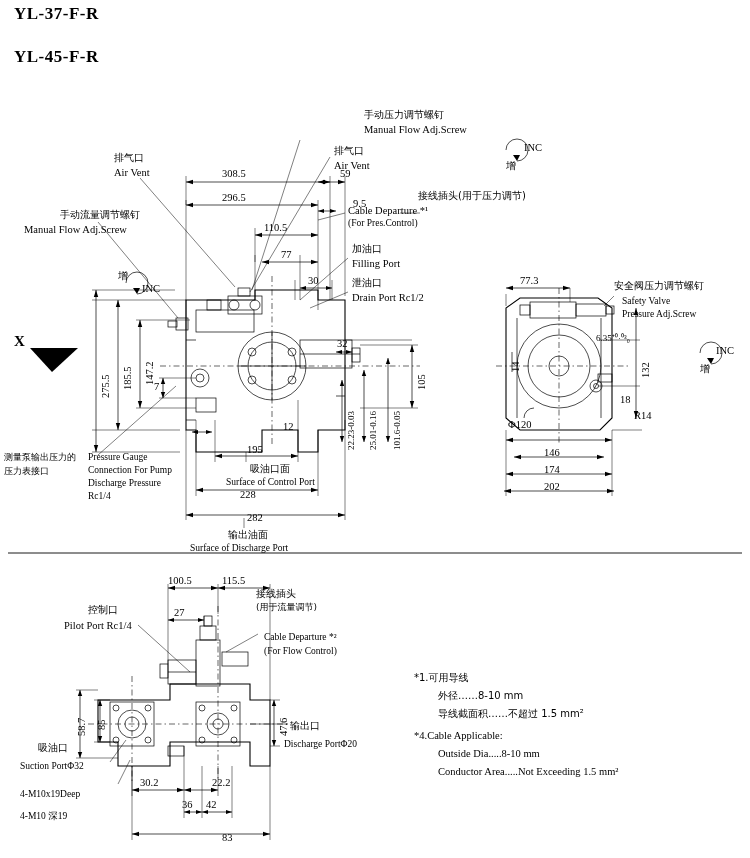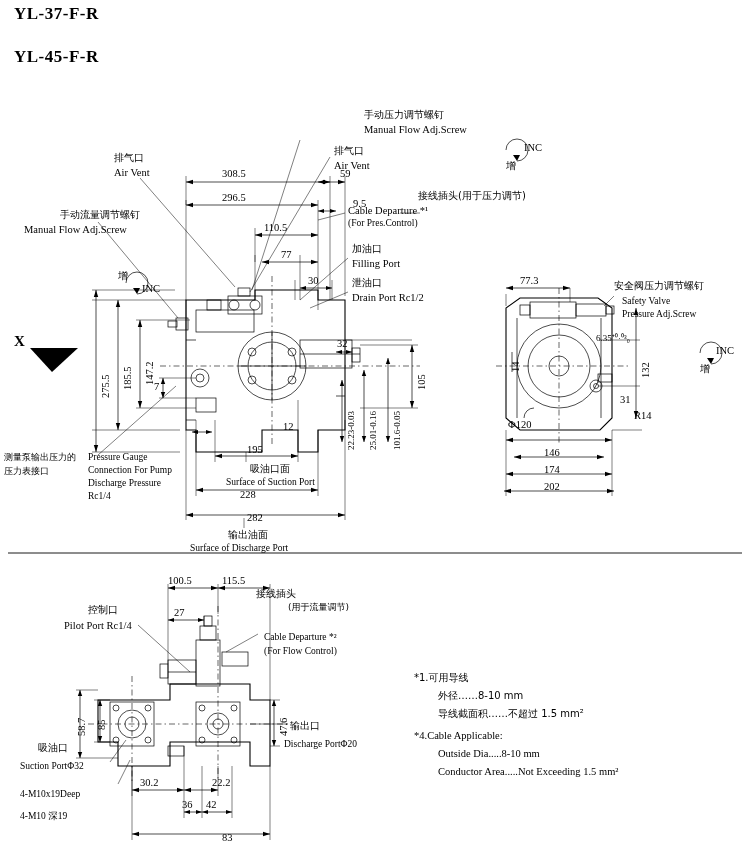--- a/index.html
+++ b/index.html
@@ -413,21 +413,21 @@
 <div class="t lbl" style="left:352px;top:292px;">Drain Port Rc1/2</div>
 
 <div class="t cn-s" style="left:4px;top:452px;">测量泵输出压力的</div>
 <div class="t cn-s" style="left:4px;top:466px;">压力表接口</div>
 <div class="t lbl-s" style="left:88px;top:452px;">Pressure Gauge</div>
 <div class="t lbl-s" style="left:88px;top:465px;">Connection For Pump</div>
 <div class="t lbl-s" style="left:88px;top:478px;">Discharge Pressure</div>
 <div class="t lbl-s" style="left:88px;top:491px;">Rc1/4</div>
 
 <div class="t cn" style="left:250px;top:463px;">吸油口面</div>
-<div class="t lbl-s" style="left:226px;top:477px;">Surface of Suction Port</div>
+<div class="t lbl-s" style="left:226px;top:477px;">Surface of Control Port</div>
 
 <div class="t cn" style="left:228px;top:529px;">输出油面</div>
 <div class="t lbl-s" style="left:190px;top:543px;">Surface of Discharge Port</div>
 
 <div class="t cn" style="left:118px;top:270px;">增</div>
 <div class="t lbl" style="left:142px;top:283px;">INC</div>
 
 <div class="t lbl" style="left:524px;top:142px;">INC</div>
 <div class="t cn" style="left:506px;top:160px;">增</div>
 
@@ -457,36 +457,36 @@
 <div class="t dim-s rot" style="left:368px;top:450px;">25.01-0.16</div>
 <div class="t dim-s rot" style="left:392px;top:450px;">101.6-0.05</div>
 
 <div class="t cn" style="left:614px;top:280px;">安全阀压力调节螺钉</div>
 <div class="t lbl-s" style="left:622px;top:296px;">Safety Valve</div>
 <div class="t lbl-s" style="left:622px;top:309px;">Pressure Adj.Screw</div>
 
 <div class="t dim" style="left:520px;top:275px;">77.3</div>
 <div class="t dim rot" style="left:640px;top:378px;">132</div>
 <div class="t dim rot" style="left:510px;top:372px;">14</div>
-<div class="t dim" style="left:620px;top:394px;">31</div>
+<div class="t dim" style="left:620px;top:394px;">18</div>
 <div class="t dim" style="left:634px;top:410px;">R14</div>
 <div class="t dim-s" style="left:596px;top:333px;">6.35⁺⁰·⁰³₀</div>
 <div class="t dim" style="left:508px;top:419px;">Φ120</div>
 <div class="t dim" style="left:544px;top:447px;">146</div>
 <div class="t dim" style="left:544px;top:464px;">174</div>
 <div class="t dim" style="left:544px;top:481px;">202</div>
 
 <div class="t lbl" style="left:716px;top:345px;">INC</div>
 <div class="t cn" style="left:700px;top:363px;">增</div>
 
 <div class="t cn" style="left:88px;top:604px;">控制口</div>
 <div class="t lbl" style="left:64px;top:620px;">Pilot Port Rc1/4</div>
 
 <div class="t cn" style="left:256px;top:588px;">接线插头</div>
-<div class="t cn-s" style="left:256px;top:602px;margin-left:32px;">(用于流量调节)</div>
+<div class="t cn-s" style="left:256px;top:602px;">(用于流量调节)</div>
 <div class="t lbl-s" style="left:264px;top:632px;">Cable Departure *²</div>
 <div class="t lbl-s" style="left:264px;top:646px;">(For Flow Control)</div>
 
 <div class="t cn" style="left:290px;top:720px;">输出口</div>
 <div class="t lbl-s" style="left:284px;top:739px;">Discharge PortΦ20</div>
 
 <div class="t cn" style="left:38px;top:742px;">吸油口</div>
 <div class="t lbl-s" style="left:20px;top:761px;">Suction PortΦ32</div>
 <div class="t lbl-s" style="left:20px;top:811px;">4-M10 深19</div>
 <div class="t lbl-s" style="left:20px;top:789px;">4-M10x19Deep</div>

